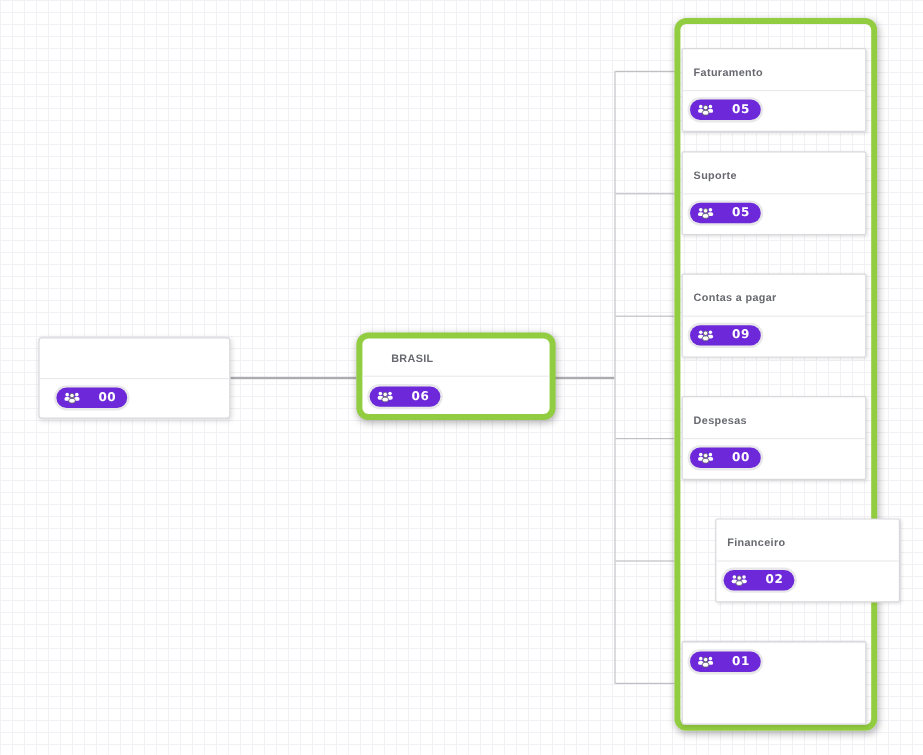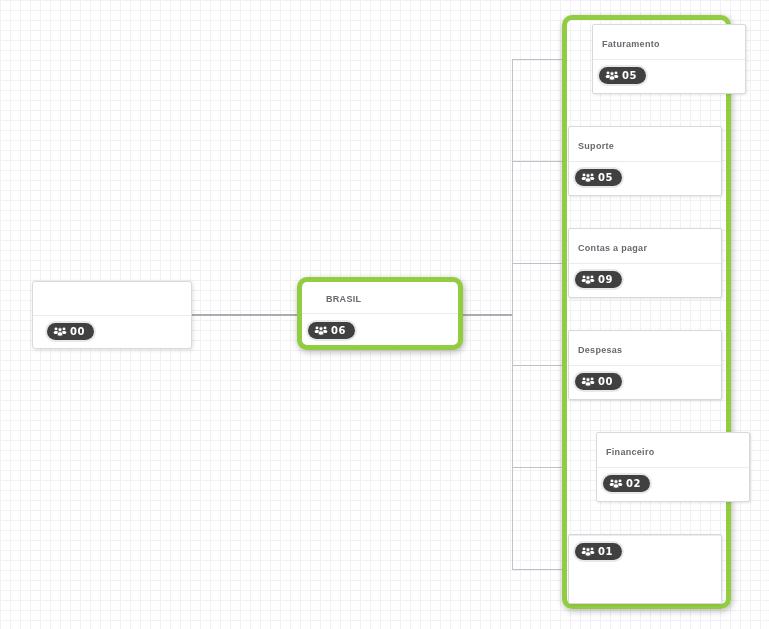--- a/index.html
+++ b/index.html
@@ -42,22 +42,22 @@
     box-sizing:border-box;z-index:3;
   }
   
   .node-title{
     font-size:9px;font-weight:600;color:#67696f;letter-spacing:0.3px;
     white-space:nowrap;overflow:hidden;
   }
   .divider{border-top:1px solid #ebebee;width:100%;}
   .badge{
     display:inline-flex;align-items:center;height:17px;
-    background:#404040;border-radius:9px;
-    padding:0 9px 0 6px;gap:3px;
+    background:#6d28d9;border-radius:9px;
+    padding:0 9px 0 6px;gap:15px;
     box-shadow:0 0 0 2px #e8e8ea;
   }
   .badge .count{
     color:#ffffff;font-size:10px;font-weight:bold;
     font-family:"DejaVu Sans", sans-serif;letter-spacing:0.5px;line-height:17px;
   }
   .badge svg{display:block;}
   
   .root-node .node-title{height:33px;line-height:33px;padding-left:14px;}
   .root-node .badge{margin:7px 0 0 14px;}
@@ -108,21 +108,21 @@
           <rect x="10" y="5.3" width="5.2" height="3.6" rx="1.8"></rect>
         <circle cx="8" cy="3.9" r="2.1" stroke="#63666d" stroke-width="0.8"></circle>
         <rect x="4.9" y="6.6" width="6.2" height="4.4" rx="2.2" stroke="#63666d" stroke-width="0.8"></rect>
       </svg>
       <span class="count">06</span>
     </div>
   </div>
 
   <div class="group-highlight"></div>
 
-  <div class="card" style="top:24px;margin-left:24px;">
+  <div class="card" style="top:40px;">
     <div class="node-title">Faturamento</div>
     <div class="divider"></div>
     <div class="badge">
       <svg width="14" height="11" viewBox="0 0 16 12" fill="#ffffff">
         <circle cx="3.4" cy="3" r="1.7"></circle>
           <rect x="0.8" y="5.3" width="5.2" height="3.6" rx="1.8"></rect>
         <circle cx="12.6" cy="3" r="1.7"></circle>
           <rect x="10" y="5.3" width="5.2" height="3.6" rx="1.8"></rect>
         <circle cx="8" cy="3.9" r="2.1" stroke="#63666d" stroke-width="0.8"></circle>
         <rect x="4.9" y="6.6" width="6.2" height="4.4" rx="2.2" stroke="#63666d" stroke-width="0.8"></rect>

